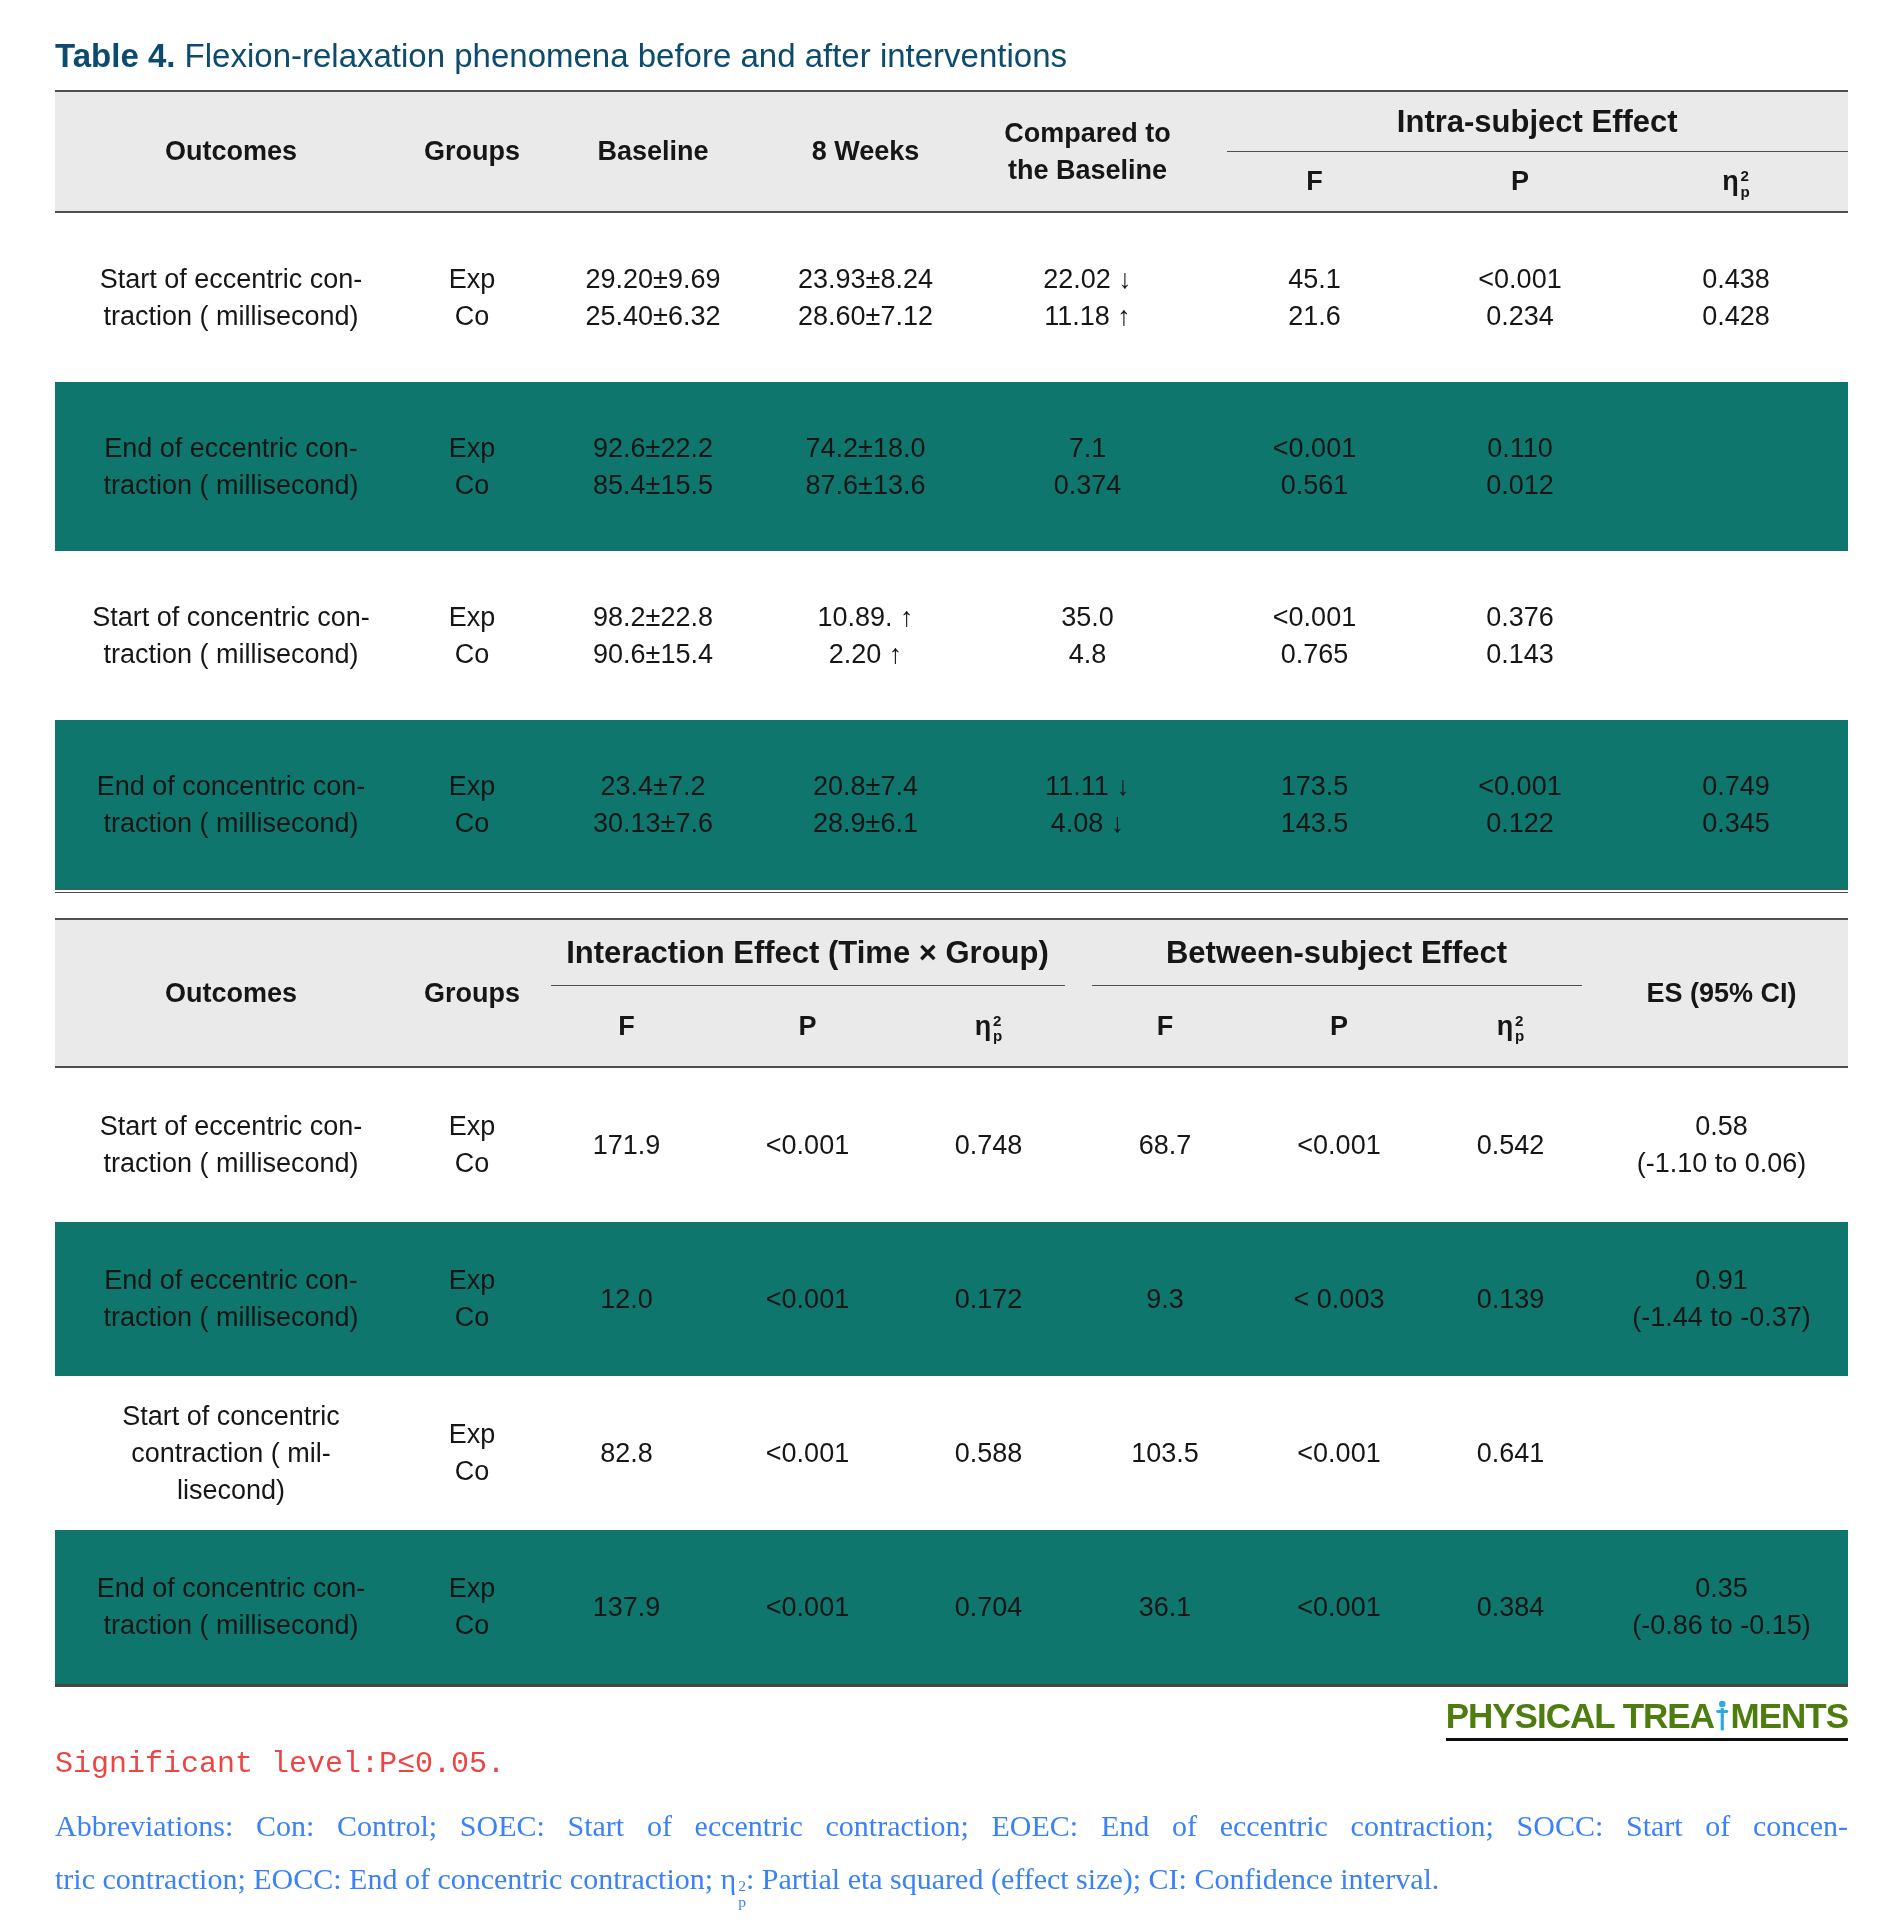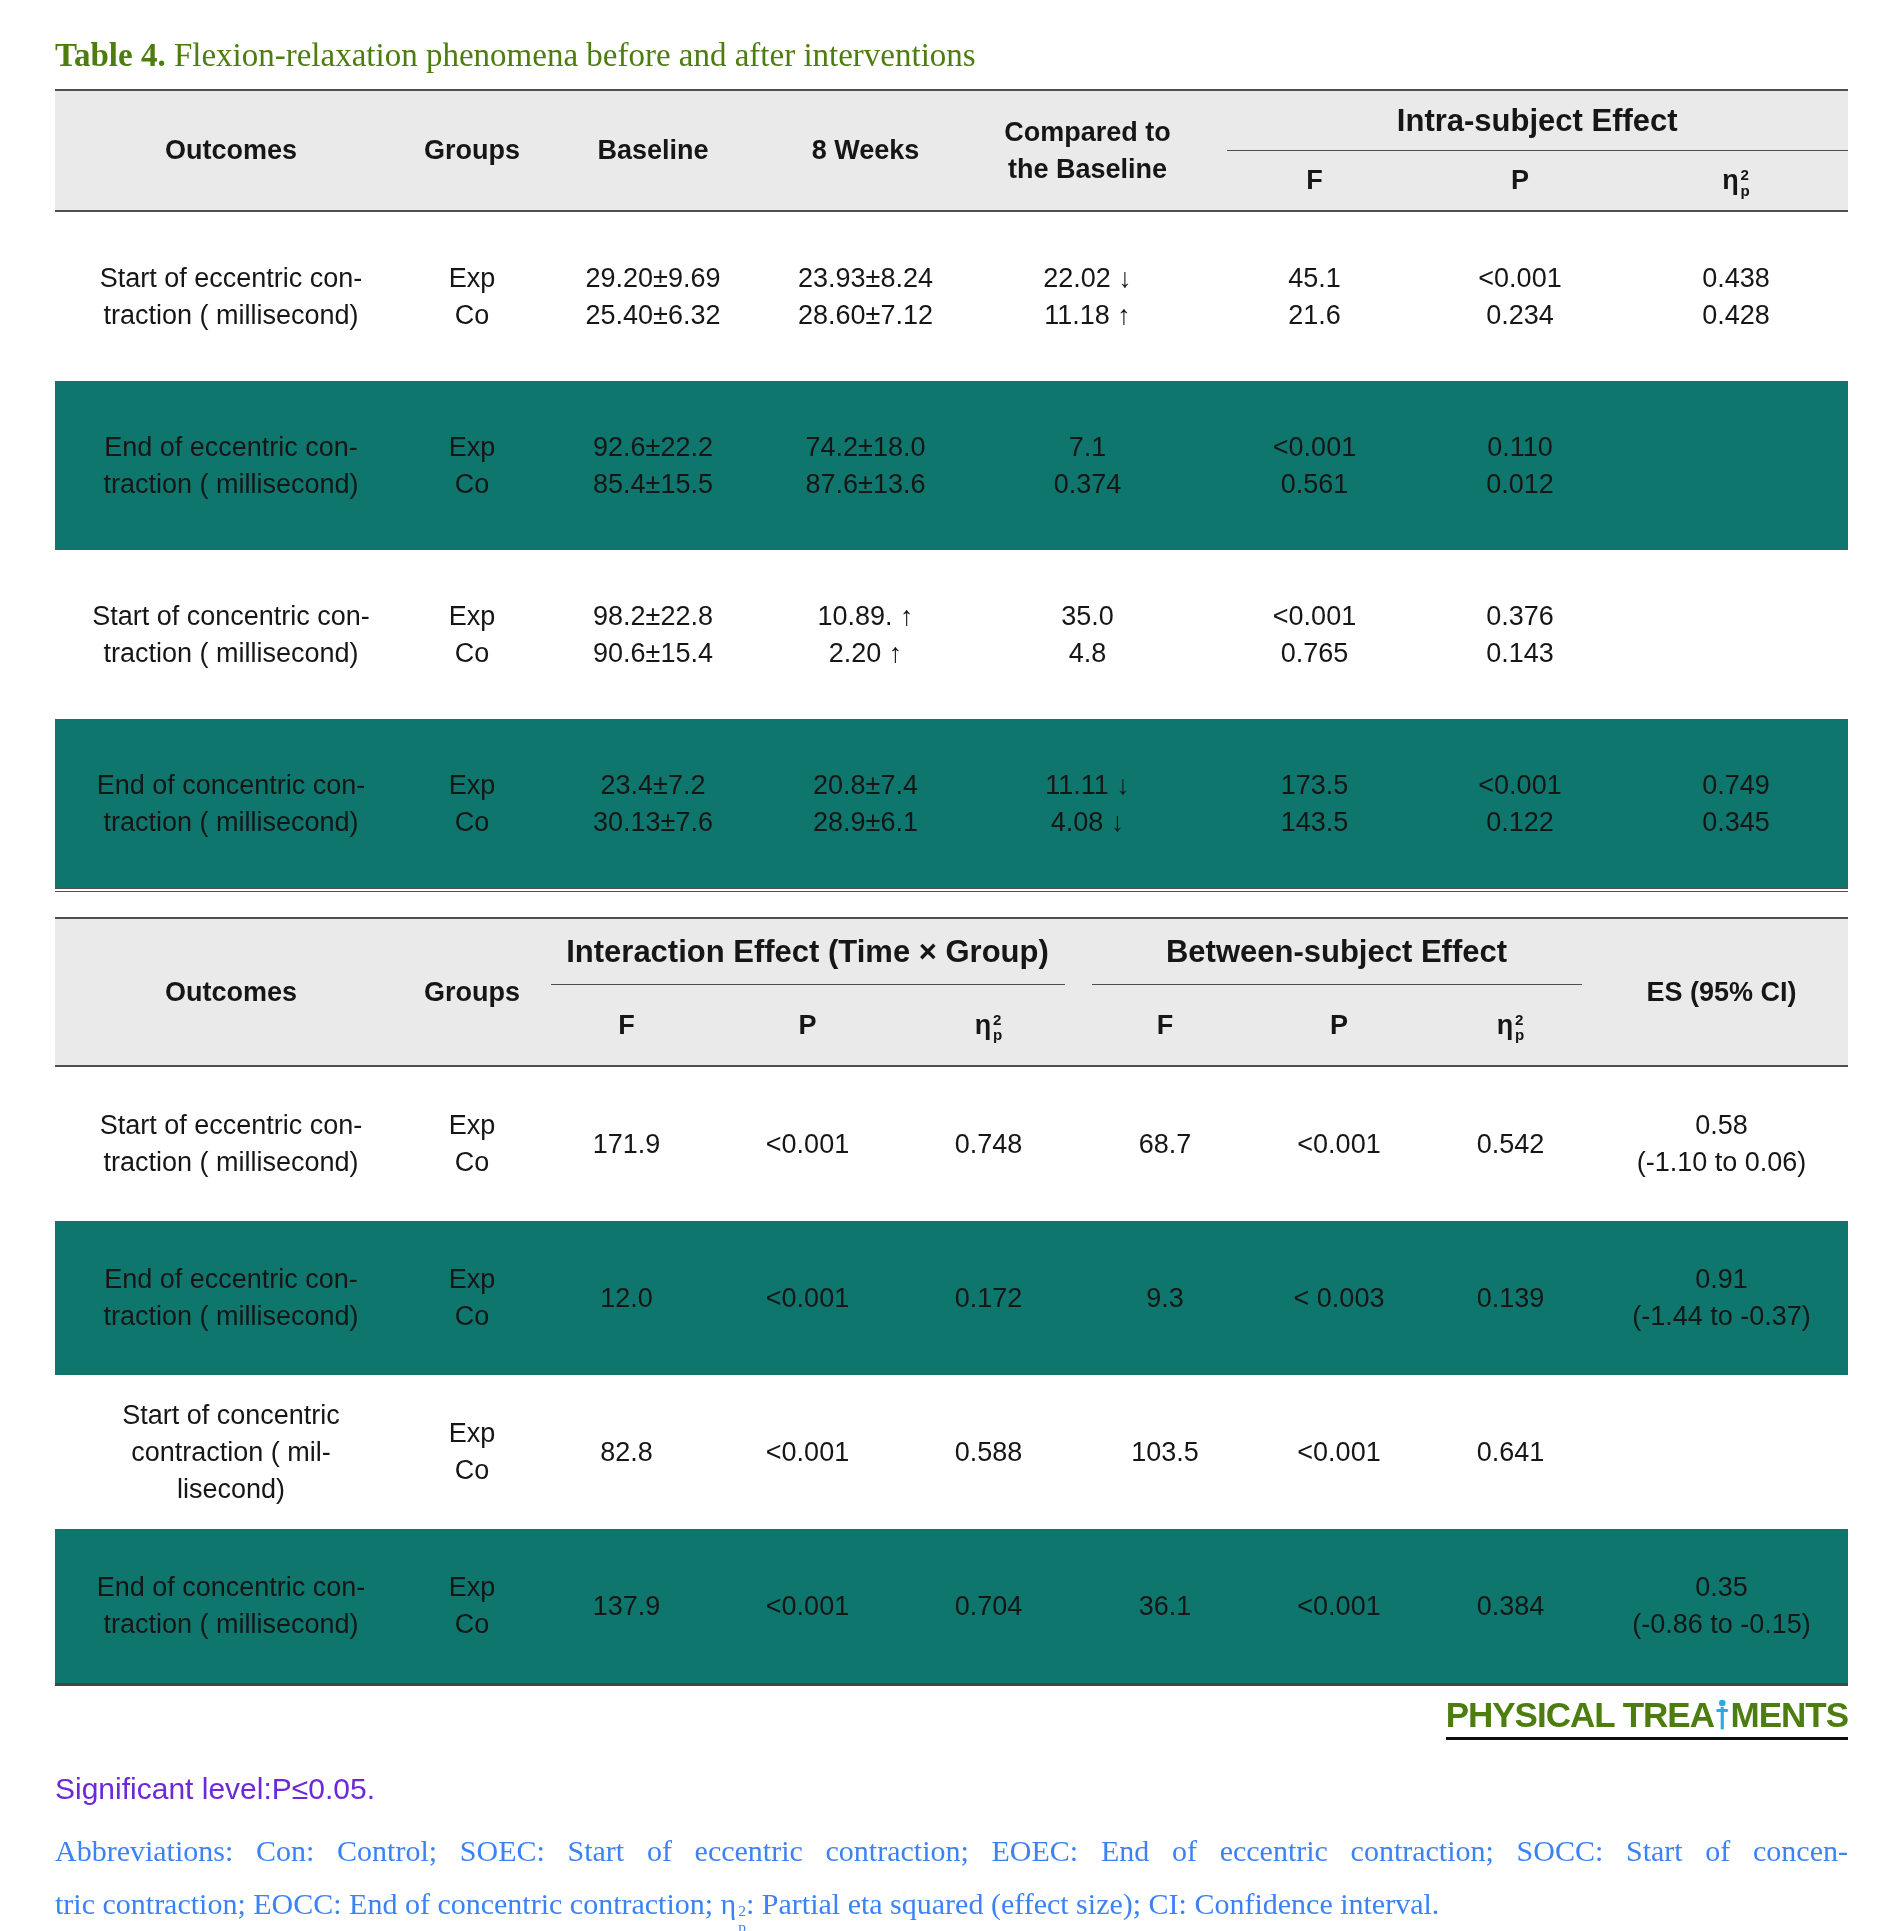--- a/index.html
+++ b/index.html
@@ -5,21 +5,21 @@
   * { box-sizing: border-box; margin: 0; padding: 0; }
   body { background: #ffffff; }
   .page {
     width: 1903px; height: 1931px; background: #ffffff;
     font-family: "Liberation Sans", sans-serif; color: #161616;
     overflow: hidden; position: relative;
   }
   .content { width: 1793px; margin: 0 auto; padding-top: 37px; }
 
   
-  .caption { font-family: Liberation Serif, serif; font-size: 33px; margin-bottom: 15.4px; color: #4d7c0f; }
+  .caption { font-family: Liberation Sans, sans-serif; font-size: 33px; margin-bottom: 15.4px; color: #0c4a6e; }
   .caption .cap-bold { font-weight: bold; }
 
   
   .tbl { width: 100%; border-top: 2.9px solid #4f4f4f; }
   .tbl1 { border-bottom: 4.8px double #4f4f4f; }
   .tbl2 { border-bottom: 3.9px solid #454545; margin-top: 25px; }
 
   .thead { background: #eaeaea; border-bottom: 2.9px solid #4f4f4f; display: grid; font-weight: bold; }
   .t1head { height: 121px; }
   .t2head { height: 148px; }
@@ -61,21 +61,21 @@
   
   .logo-row { display: flex; justify-content: flex-end; margin-top: 9.7px; }
   .logo {
     display: inline-flex; align-items: center; font-weight: 800; font-size: 35px;
     letter-spacing: -1px; color: #4d7c0f; border-bottom: 3.9px solid #0d0d0d;
     padding-bottom: 2.9px; line-height: 1.1;
   }
   .person { width: 14.5px; height: 32px; margin: 0 1px; display: inline-block; }
 
   
-  .sig { font-family: Liberation Sans, sans-serif; font-size: 30px; margin-top: 32px; color: #6d28d9; }
+  .sig { font-family: Liberation Mono, monospace; font-size: 30px; margin-top: 6px; color: #ef4444; }
   .abbr { font-family: "Liberation Serif", serif; font-size: 30px; margin-top: 17.4px; color: #3b82f6; line-height: 1.78; }
   .abbr-line1 { text-align: justify; text-align-last: justify; }
   .abbr .supsub { font-size: 0.52em; }
 </style>
 </head>
 <body>
 
 <div class="page">
   <div class="content">
 

